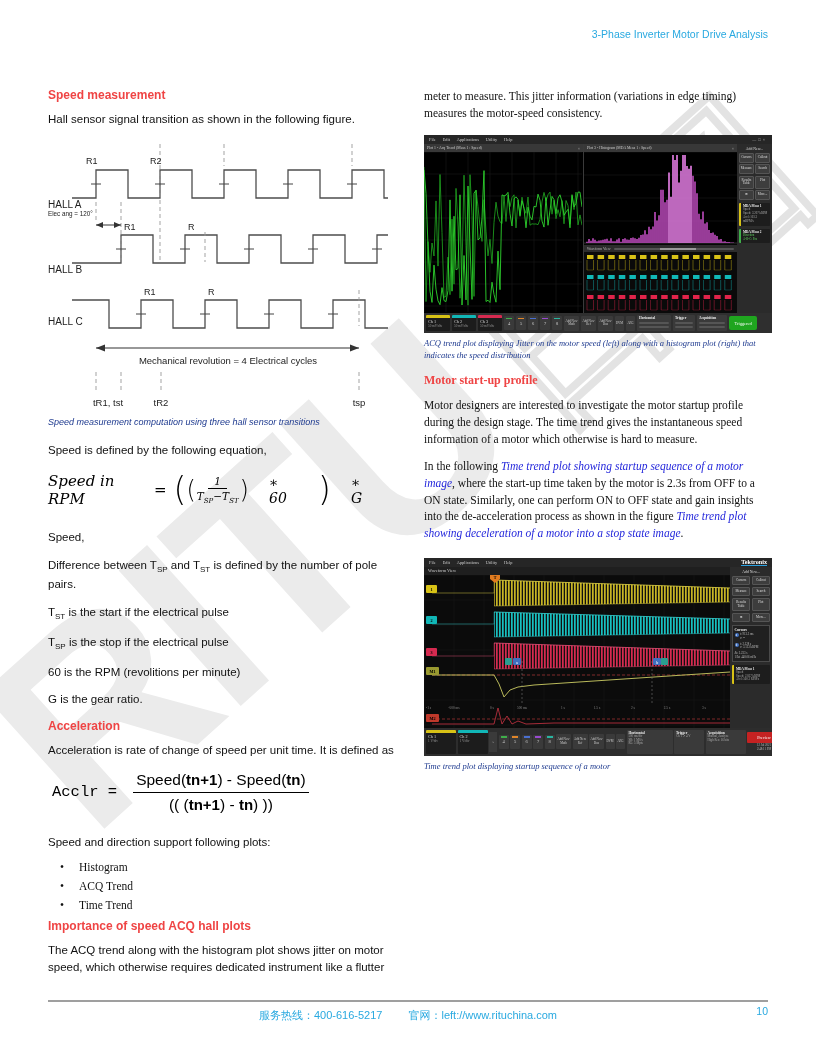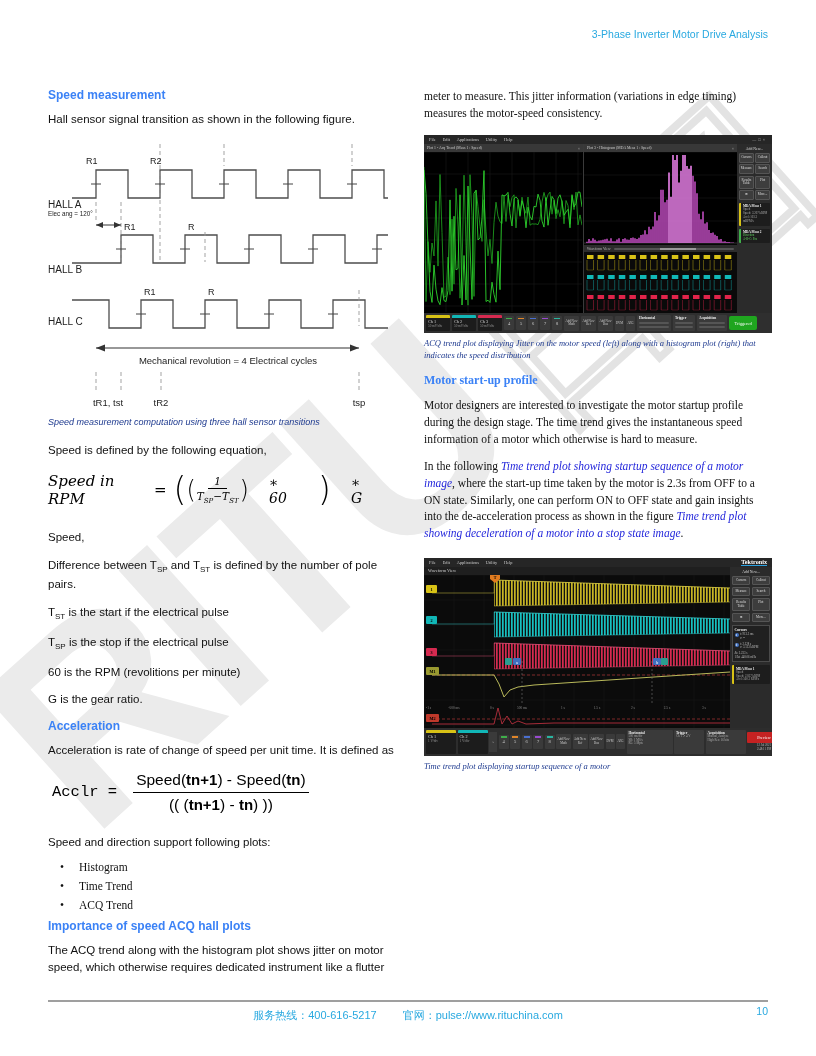--- a/index.html
+++ b/index.html
@@ -13,21 +13,21 @@
   
   .header{position:absolute;top:28px;right:48px;z-index:2;font-size:10.5px;color:#29A9E0;}
   .footer-line{position:absolute;left:48px;right:48px;top:1000px;height:2px;background:#9f9f9f;z-index:2;}
   .footer{position:absolute;left:0;right:0;top:1008px;text-align:center;font-size:11px;color:#29A9E0;z-index:2;}
   .footer .gap{display:inline-block;width:26px;}
   .footer a{color:#29A9E0;text-decoration:none;}
   .pagenum{position:absolute;right:48px;top:1005px;font-size:10.5px;color:#29A9E0;z-index:2;}
   
   .col-left{position:absolute;left:48px;top:88px;width:346px;z-index:1;}
   .col-right{position:absolute;left:424px;top:88px;width:348px;z-index:1;font-family:Liberation Serif, serif;}
-  h3.sec{font-size:12px;font-weight:bold;margin:8px 0 9px;color:#3b82f6;}
+  h3.sec{font-size:12px;font-weight:bold;margin:8px 0 9px;color:#ef4444;}
   .col-left h3.sec:first-child{margin-top:0;}
   p.body{font-size:11.5px;line-height:1.45;margin:0 0 11px;color:#111;}
   p.body sub{font-size:8px;}
   .caption{font-size:9px;font-style:italic;color:#1E3A8F;line-height:1.35;margin:4px 0 14px;}
   .cap-img{font-size:8.5px;margin:5px 0 12px;}
   .link{color:#2326DB;font-style:italic;text-decoration:none;cursor:pointer;}
   
   .hallfig{display:block;margin:14px 0 0;}
   .hallfig text{font-family:"Liberation Sans",sans-serif;fill:#222;}
   .ft{font-size:10px;} .fr{font-size:9px;} .fe{font-size:6.3px;} .fm{font-size:9.5px;}
@@ -219,24 +219,24 @@
         <span class="ac-num"><span>Speed(</span><span class="sm">tn+1</span><span>) - Speed(</span><span class="sm">tn</span><span>)</span></span>
         <span class="ac-den"><span>(( (</span><span class="sm">tn+1</span><span>) - </span><span class="sm">tn</span><span>) ))</span></span>
       </span>
     </div>
 
     <p class="body">Speed and direction support following plots:</p>
     <div class="li">
         <span>Histogram</span>
       </div>
     <div class="li">
+        <span>ACQ Trend</span>
+      </div>
+    <div class="li">
         <span>Time Trend</span>
-      </div>
-    <div class="li">
-        <span>ACQ Trend</span>
       </div>
 
     <h3 class="sec">Importance of speed ACQ hall plots</h3>
     <p class="body">The ACQ trend along with the histogram plot shows jitter on motor speed, which otherwise requires dedicated instrument like a flutter</p>
   </div>
 
   <div class="col-right">
     <p class="body">meter to measure. This jitter information (variations in edge timing) measures the motor-speed consistency.</p>
 
     <div class="scope mt14" id="scope1">
@@ -808,16 +808,16 @@
           <div class="preview">Preview</div>
           <div class="dt"><span>12 Jul 2021</span><br><span>2:48:11 PM</span></div>
         </div>
       </div>
     </div>
     <div class="caption cap-img">Time trend plot displaying startup sequence of a motor</div>
   </div>
 
   <div class="footer-line"></div>
   <div class="footer">
-    <span>服务热线：400-616-5217</span><span class="gap"></span><a>官网：pulse://www.rituchina.com</a>
+    <span>服务热线：400-616-5217</span><span class="gap"></span><a>官网：left://www.rituchina.com</a>
   </div>
   <div class="pagenum">10</div>
 </div>
 
 </body></html>

